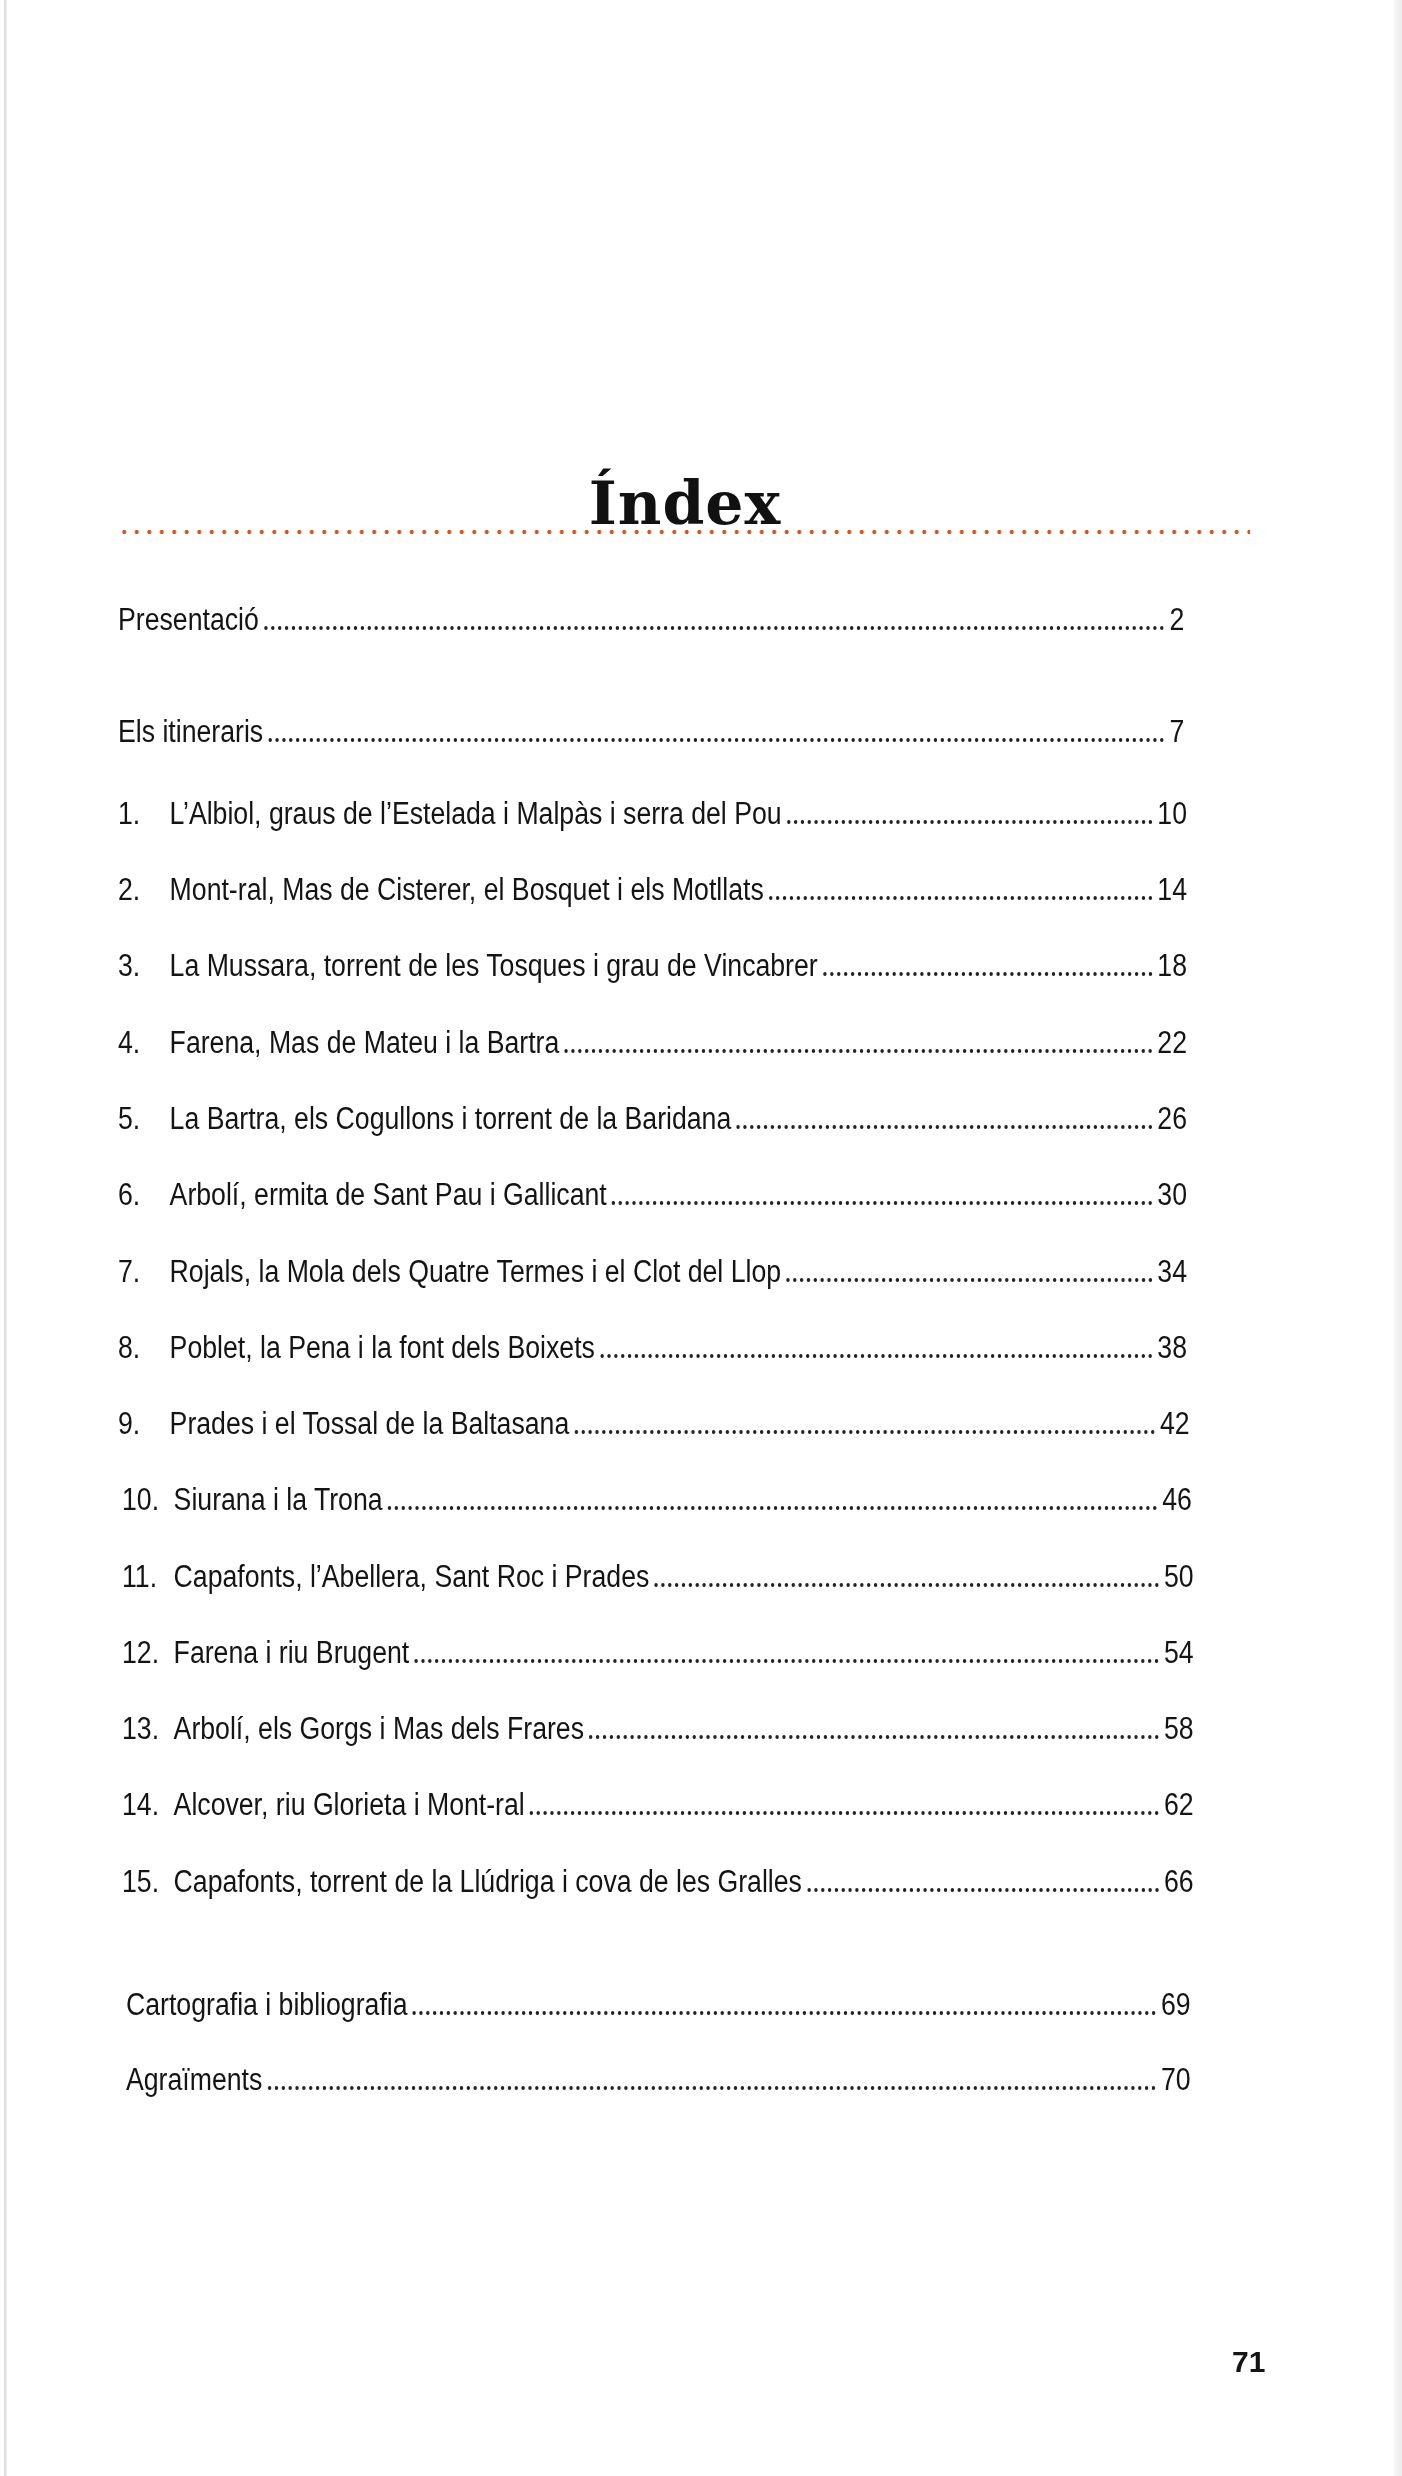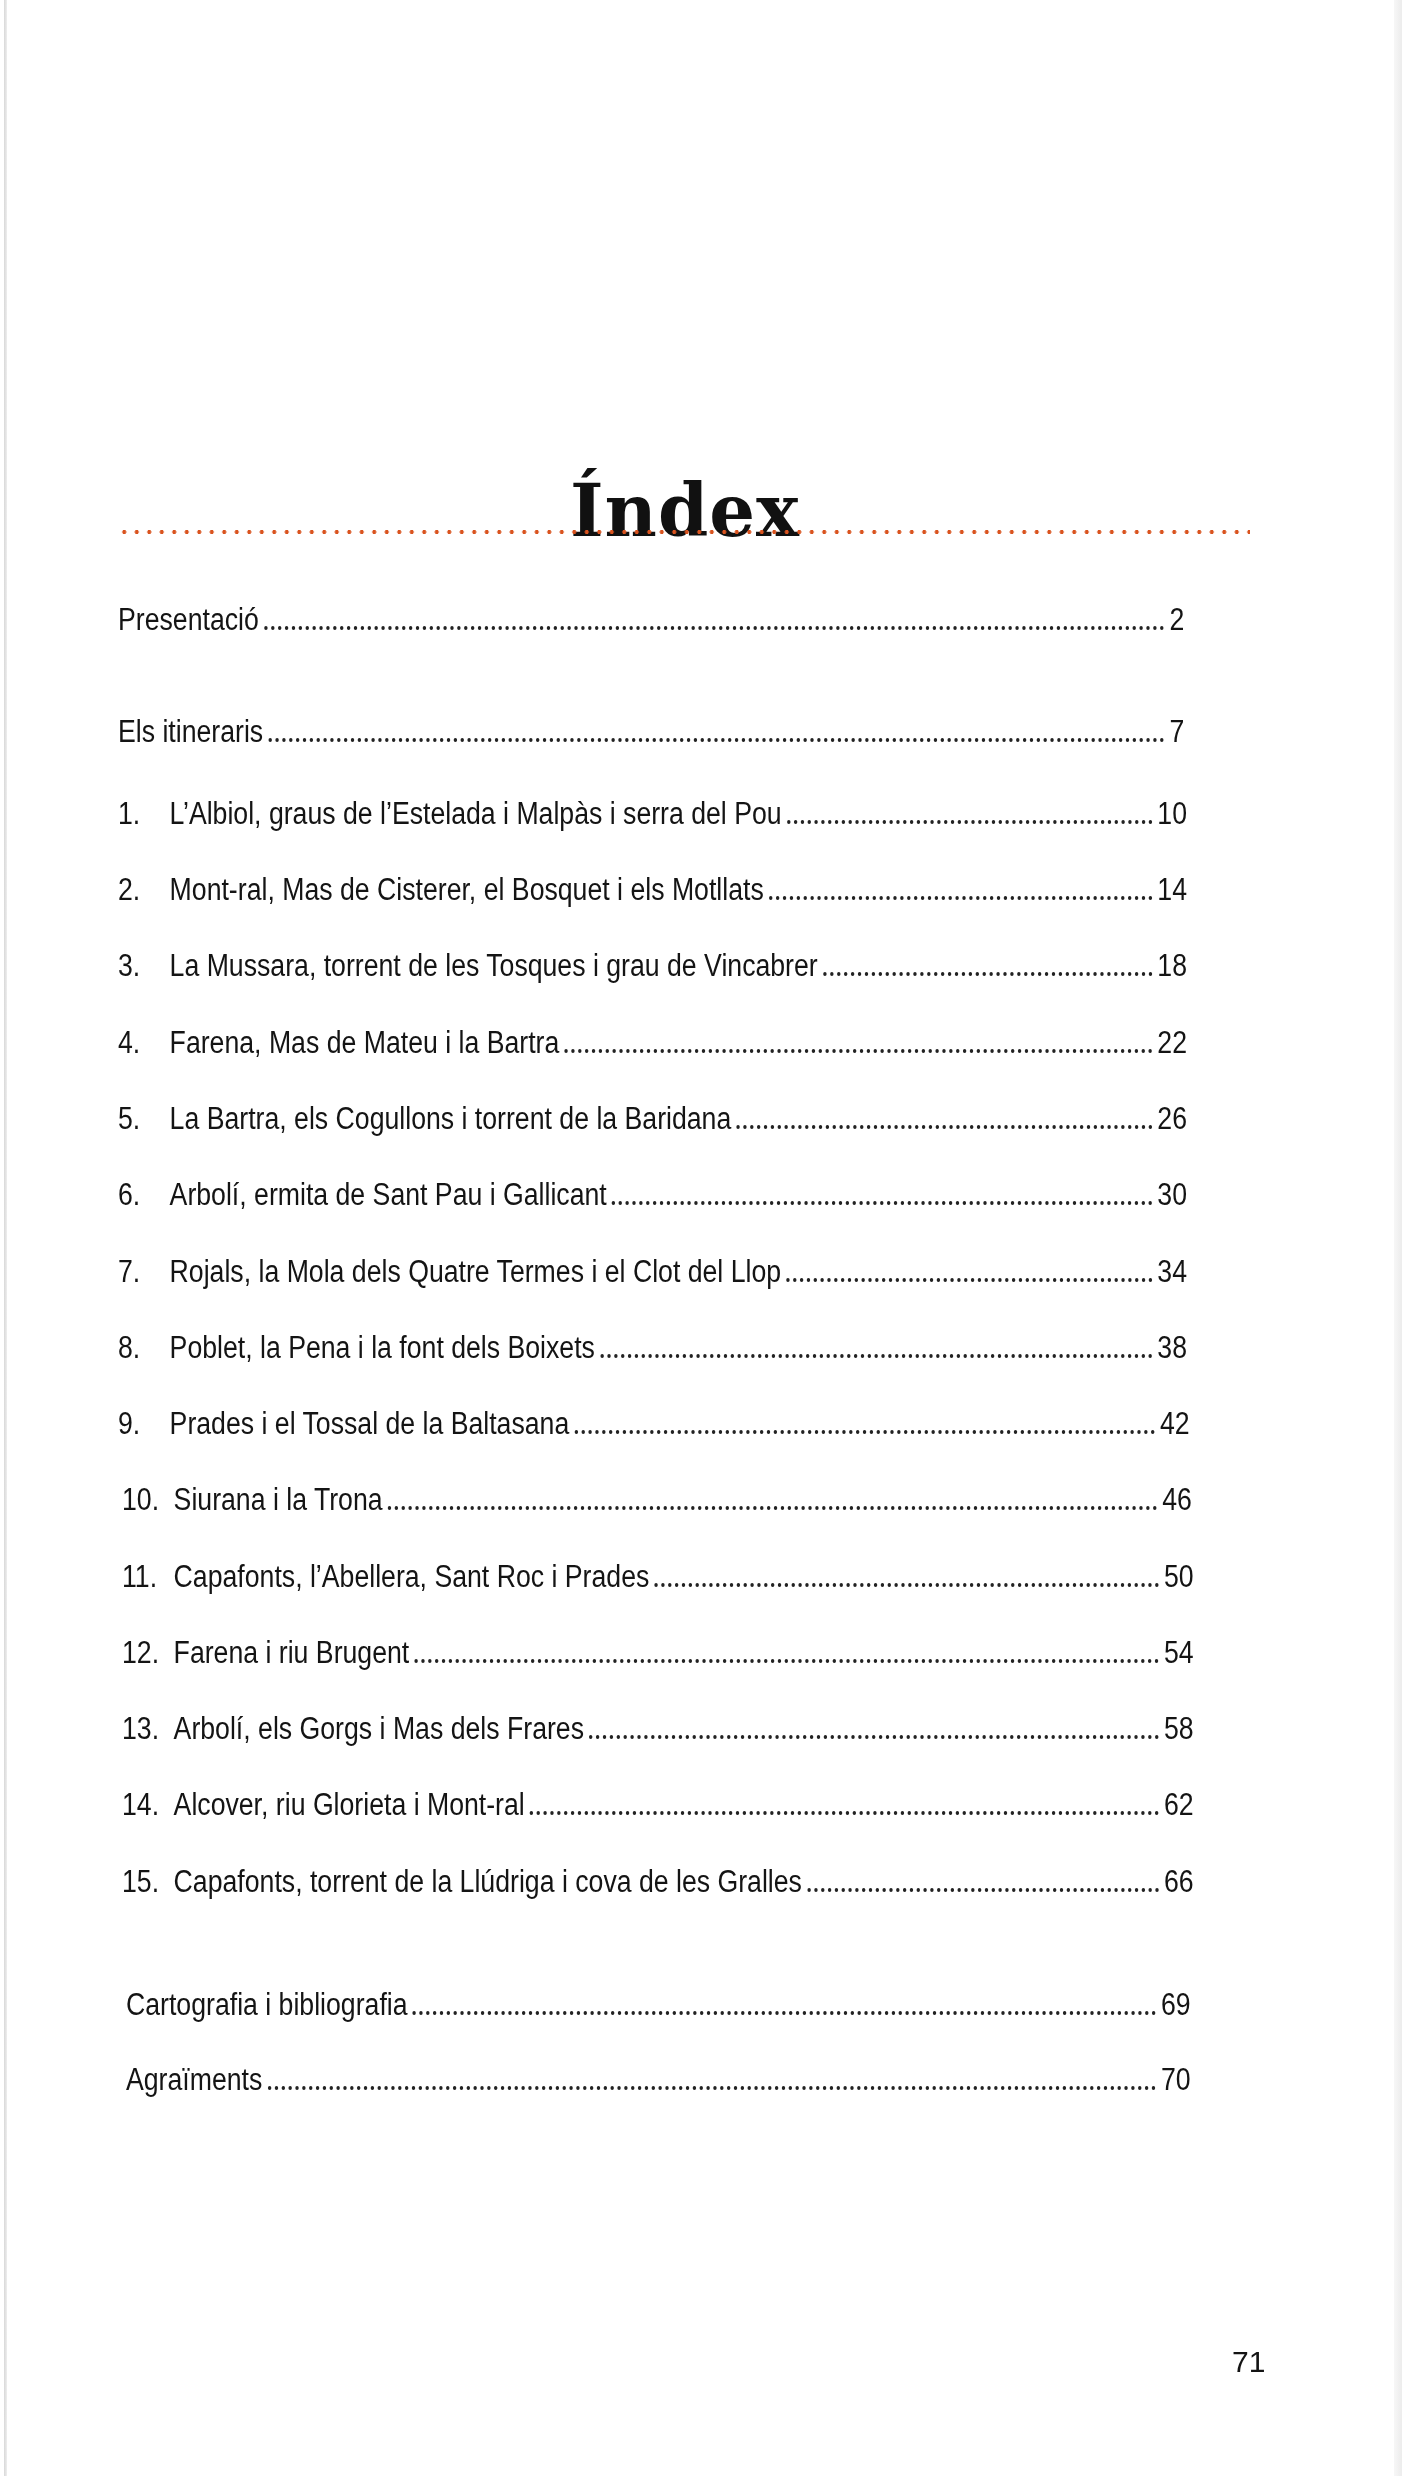--- a/index.html
+++ b/index.html
@@ -17,21 +17,21 @@
   }
   .edge-right {
     position: absolute; right: 0; top: 0; width: 8px; height: 2476px;
     background: linear-gradient(to right, #f7f7f7, #ececec);
   }
   .title {
     position: absolute; left: 0; width: 1370px; top: 418px;
     text-align: center;
     font-family: "DejaVu Serif", serif;
     font-weight: bold;
-    font-size: 72px;
+    font-size: 60px;
     line-height: 90px;
     color: #111;
     letter-spacing: 1px;
   }
   .orange-rule {
     position: absolute; left: 118px; top: 529px; width: 1132px; height: 6px;
     background-image: radial-gradient(circle, #d9531e 1.8px, transparent 2.2px);
     background-size: 12.5px 6px;
     background-repeat: repeat-x;
   }
@@ -52,21 +52,21 @@
   .row .label { white-space: nowrap; }
   .row .leader {
     flex: 1;
     border-bottom: 4px dotted #222;
     margin: 0 6px 8px 6px;
     height: 1px;
   }
   .row .page { white-space: nowrap; }
   .page-number {
     position: absolute; left: 1232px; top: 2342px;
-    font-size: 30px; line-height: 40px;
+    font-size: 30px; line-height: 40px; font-weight: bold;
   }
 </style>
 </head>
 <body>
 
 <div class="edge-left"></div>
 <div class="edge-right"></div>
 
 <h1 class="title">Índex</h1>
 <div class="orange-rule"></div>

